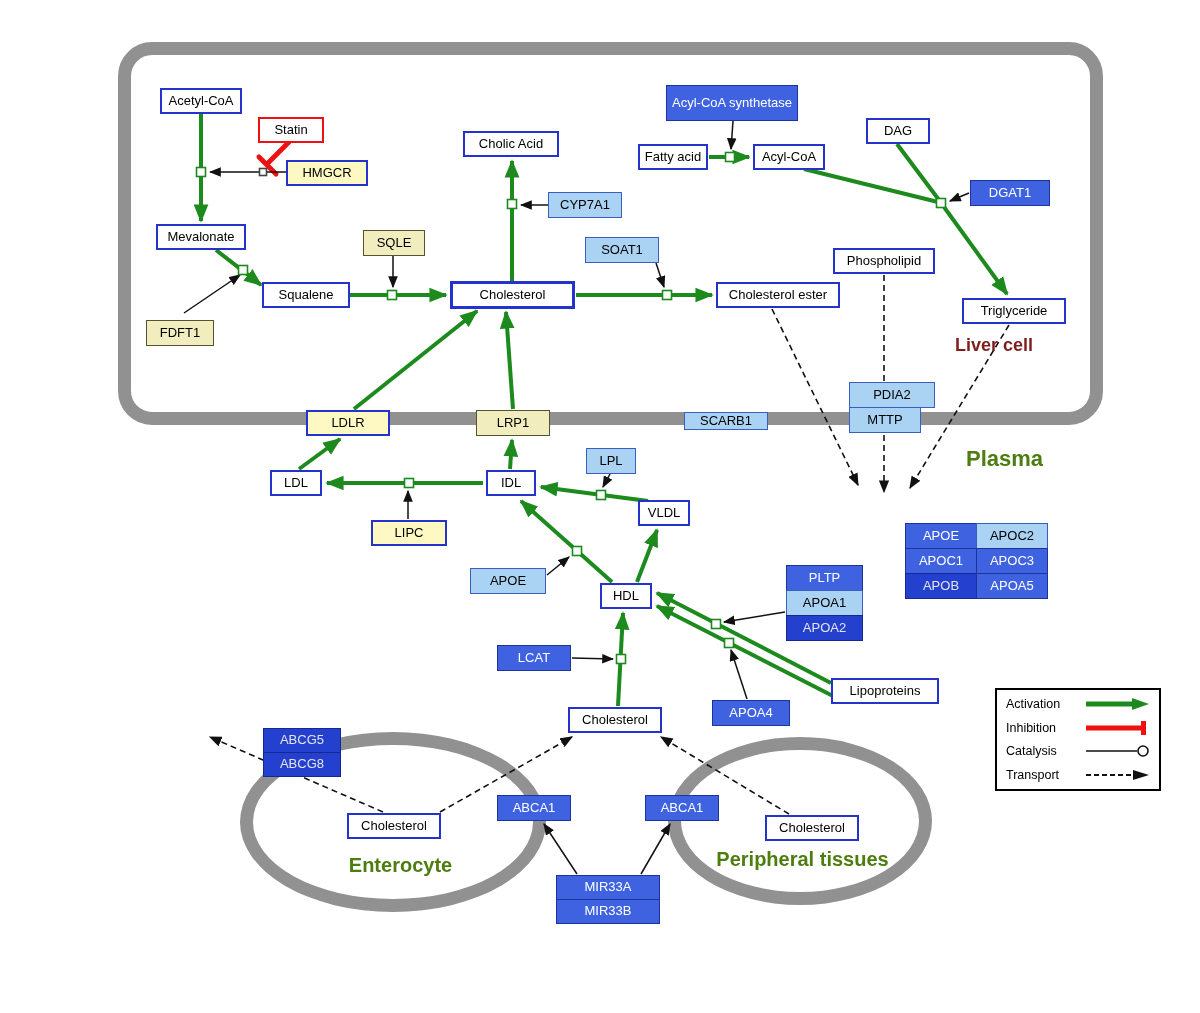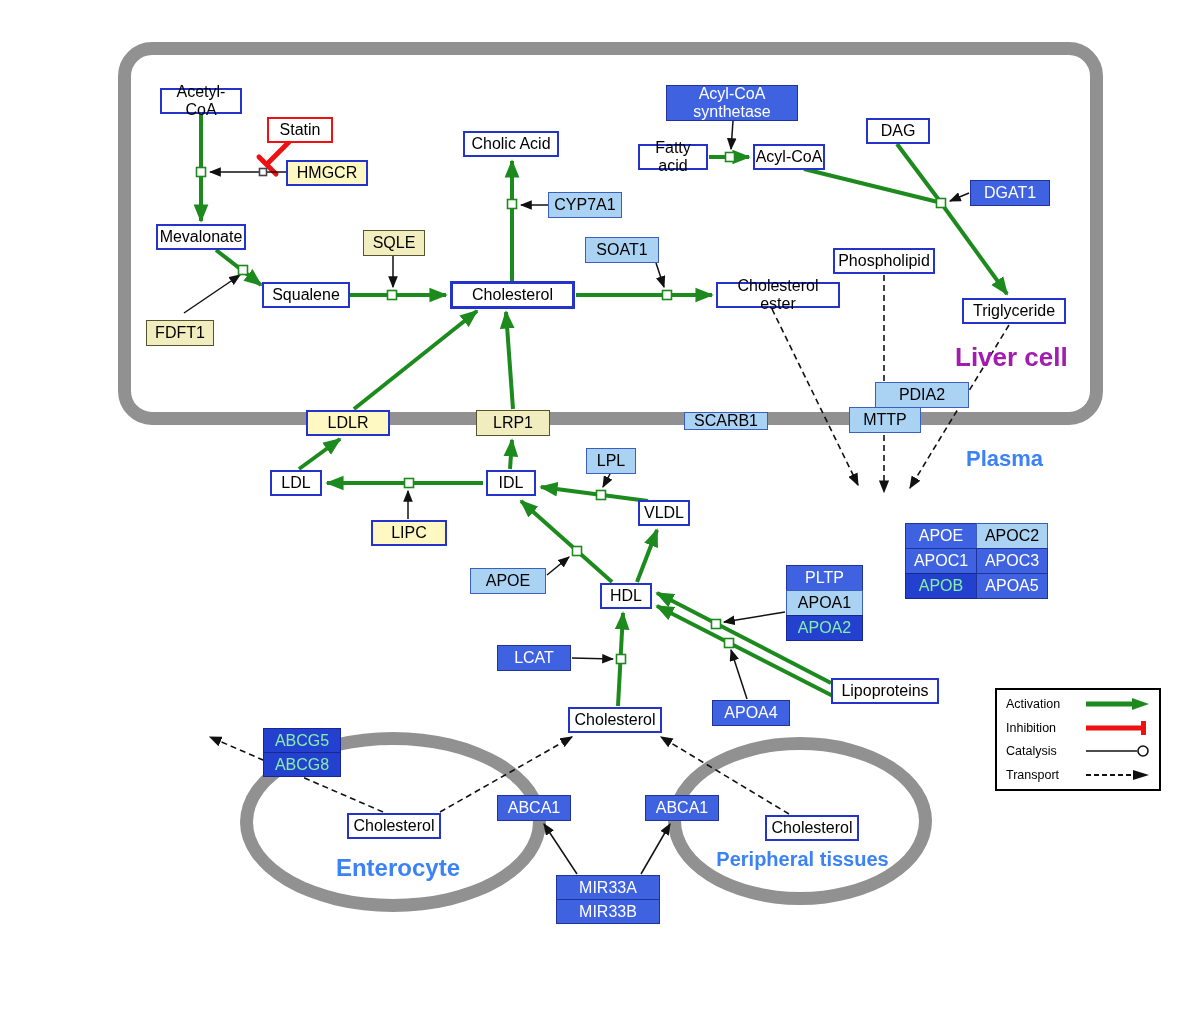--- a/index.html
+++ b/index.html
@@ -5,31 +5,31 @@
   * { margin:0; padding:0; box-sizing:border-box; }
   html,body { background:#fff; font-family:"Liberation Sans", sans-serif; }
   .stage { position:relative; width:1200px; height:1013px; background:#fff; overflow:hidden; }
 
   .membrane-rect { position:absolute; border:13px solid #919191; border-radius:34px; z-index:1; }
   .membrane-ellipse { position:absolute; border:13px solid #919191; border-radius:50%; z-index:1; }
 
   .edges { position:absolute; left:0; top:0; z-index:2; }
 
   .node { position:absolute; z-index:3; display:flex; align-items:center; justify-content:center;
-          text-align:center; font-size:16px; line-height:1.12; color:#000; background:#fff; }
+          text-align:center; font-size:13px; line-height:1.12; color:#000; background:#fff; }
   .metab  { border:2px solid #2433cb; }
   .metab-strong { border:3px solid #2433cb; }
-  .drug   { border:2.5px solid #ee1111;margin-left:9px; }
+  .drug   { border:2.5px solid #ee1111; }
   .yellow { background:#fef9c3; border:2px solid #2433cb; }
   .pale   { background:#f1edbe; border:1.5px solid #55552d; }
   .lblue  { background:#a9d2f3; border:1.5px solid #3a5fc0; }
   .royal  { background:#3f63e0; border:1.5px solid #20339b; color:#fff; }
-  .dkblue { background:#2340cf; border:1.5px solid #17278f; color:#86efac; }
-
-  .region-label { position:absolute; z-index:3; font-weight:bold; color:#3b82f6; }
+  .dkblue { background:#2340cf; border:1.5px solid #17278f; color:#e5e5e5; }
+
+  .region-label { position:absolute; z-index:3; font-weight:bold; color:#4d7c0f; }
 
   .legend { position:absolute; left:995px; top:688px; width:166px; height:103px; z-index:3;
             border:2px solid #000; background:#fff; padding:7px 9px;
             display:flex; flex-direction:column; justify-content:space-between; }
   .legend-row { display:flex; align-items:center; justify-content:space-between; font-size:12.5px; color:#000; }
   .legend-sym { flex:0 0 auto; margin-left:6px; }
 </style>
 </head>
 <body>
 
@@ -138,21 +138,21 @@
   <div class="node metab" style="left:638px;top:144px;width:70px;height:26px">Fatty acid</div>
   <div class="node metab" style="left:753px;top:144px;width:72px;height:26px">Acyl-CoA</div>
   <div class="node metab" style="left:866px;top:118px;width:64px;height:26px">DAG</div>
   <div class="node royal" style="left:970px;top:180px;width:80px;height:26px">DGAT1</div>
   <div class="node metab" style="left:833px;top:248px;width:102px;height:26px">Phospholipid</div>
   <div class="node metab" style="left:962px;top:298px;width:104px;height:26px">Triglyceride</div>
 
   <div class="node yellow" style="left:306px;top:410px;width:84px;height:26px">LDLR</div>
   <div class="node pale" style="left:476px;top:410px;width:74px;height:26px">LRP1</div>
   <div class="node lblue" style="left:684px;top:412px;width:84px;height:18px">SCARB1</div>
-  <div class="node lblue" style="left:875px;top:382px;width:94px;height:26px">PDIA2</div>
+  <div class="node lblue" style="left:849px;top:382px;width:86px;height:26px">PDIA2</div>
   <div class="node lblue" style="left:849px;top:407px;width:72px;height:26px">MTTP</div>
 
   <div class="node metab" style="left:270px;top:470px;width:52px;height:26px">LDL</div>
   <div class="node metab" style="left:486px;top:470px;width:50px;height:26px">IDL</div>
   <div class="node lblue" style="left:586px;top:448px;width:50px;height:26px">LPL</div>
   <div class="node metab" style="left:638px;top:500px;width:52px;height:26px">VLDL</div>
   <div class="node yellow" style="left:371px;top:520px;width:76px;height:26px">LIPC</div>
   <div class="node lblue" style="left:470px;top:568px;width:76px;height:26px">APOE</div>
   <div class="node metab" style="left:600px;top:583px;width:52px;height:26px">HDL</div>
   <div class="node royal" style="left:786px;top:565px;width:77px;height:26px">PLTP</div>
@@ -171,23 +171,23 @@
 
   <div class="node dkblue" style="left:263px;top:728px;width:78px;height:25px">ABCG5</div>
   <div class="node dkblue" style="left:263px;top:752px;width:78px;height:25px">ABCG8</div>
   <div class="node metab" style="left:347px;top:813px;width:94px;height:26px">Cholesterol</div>
   <div class="node royal" style="left:497px;top:795px;width:74px;height:26px">ABCA1</div>
   <div class="node royal" style="left:645px;top:795px;width:74px;height:26px">ABCA1</div>
   <div class="node metab" style="left:765px;top:815px;width:94px;height:26px">Cholesterol</div>
   <div class="node royal" style="left:556px;top:875px;width:104px;height:25px">MIR33A</div>
   <div class="node royal" style="left:556px;top:899px;width:104px;height:25px">MIR33B</div>
 
-  <div class="region-label" style="left:955px;top:342px;font-size:26px;color:#a21caf">Liver cell</div>
+  <div class="region-label" style="left:955px;top:335px;font-size:18px;color:#7f1d1d">Liver cell</div>
   <div class="region-label" style="left:966px;top:446px;font-size:22px">Plasma</div>
-  <div class="region-label" style="left:315px;top:854px;width:145px;font-size:24px;text-align:right">Enterocyte</div>
+  <div class="region-label" style="left:328px;top:854px;width:145px;font-size:20px;text-align:center">Enterocyte</div>
   <div class="region-label" style="left:700px;top:848px;width:205px;font-size:20px;text-align:center">Peripheral tissues</div>
 
   <div class="legend">
     <div class="legend-row">
       <span>Activation</span>
       <svg class="legend-sym" width="64" height="14" viewBox="0 0 64 14">
         <line x1="0" y1="7" x2="47" y2="7" stroke="#1d8a1d" stroke-width="5"></line>
         <polygon points="46,1 63,7 46,13" fill="#1d8a1d"></polygon>
       </svg>
     </div>

